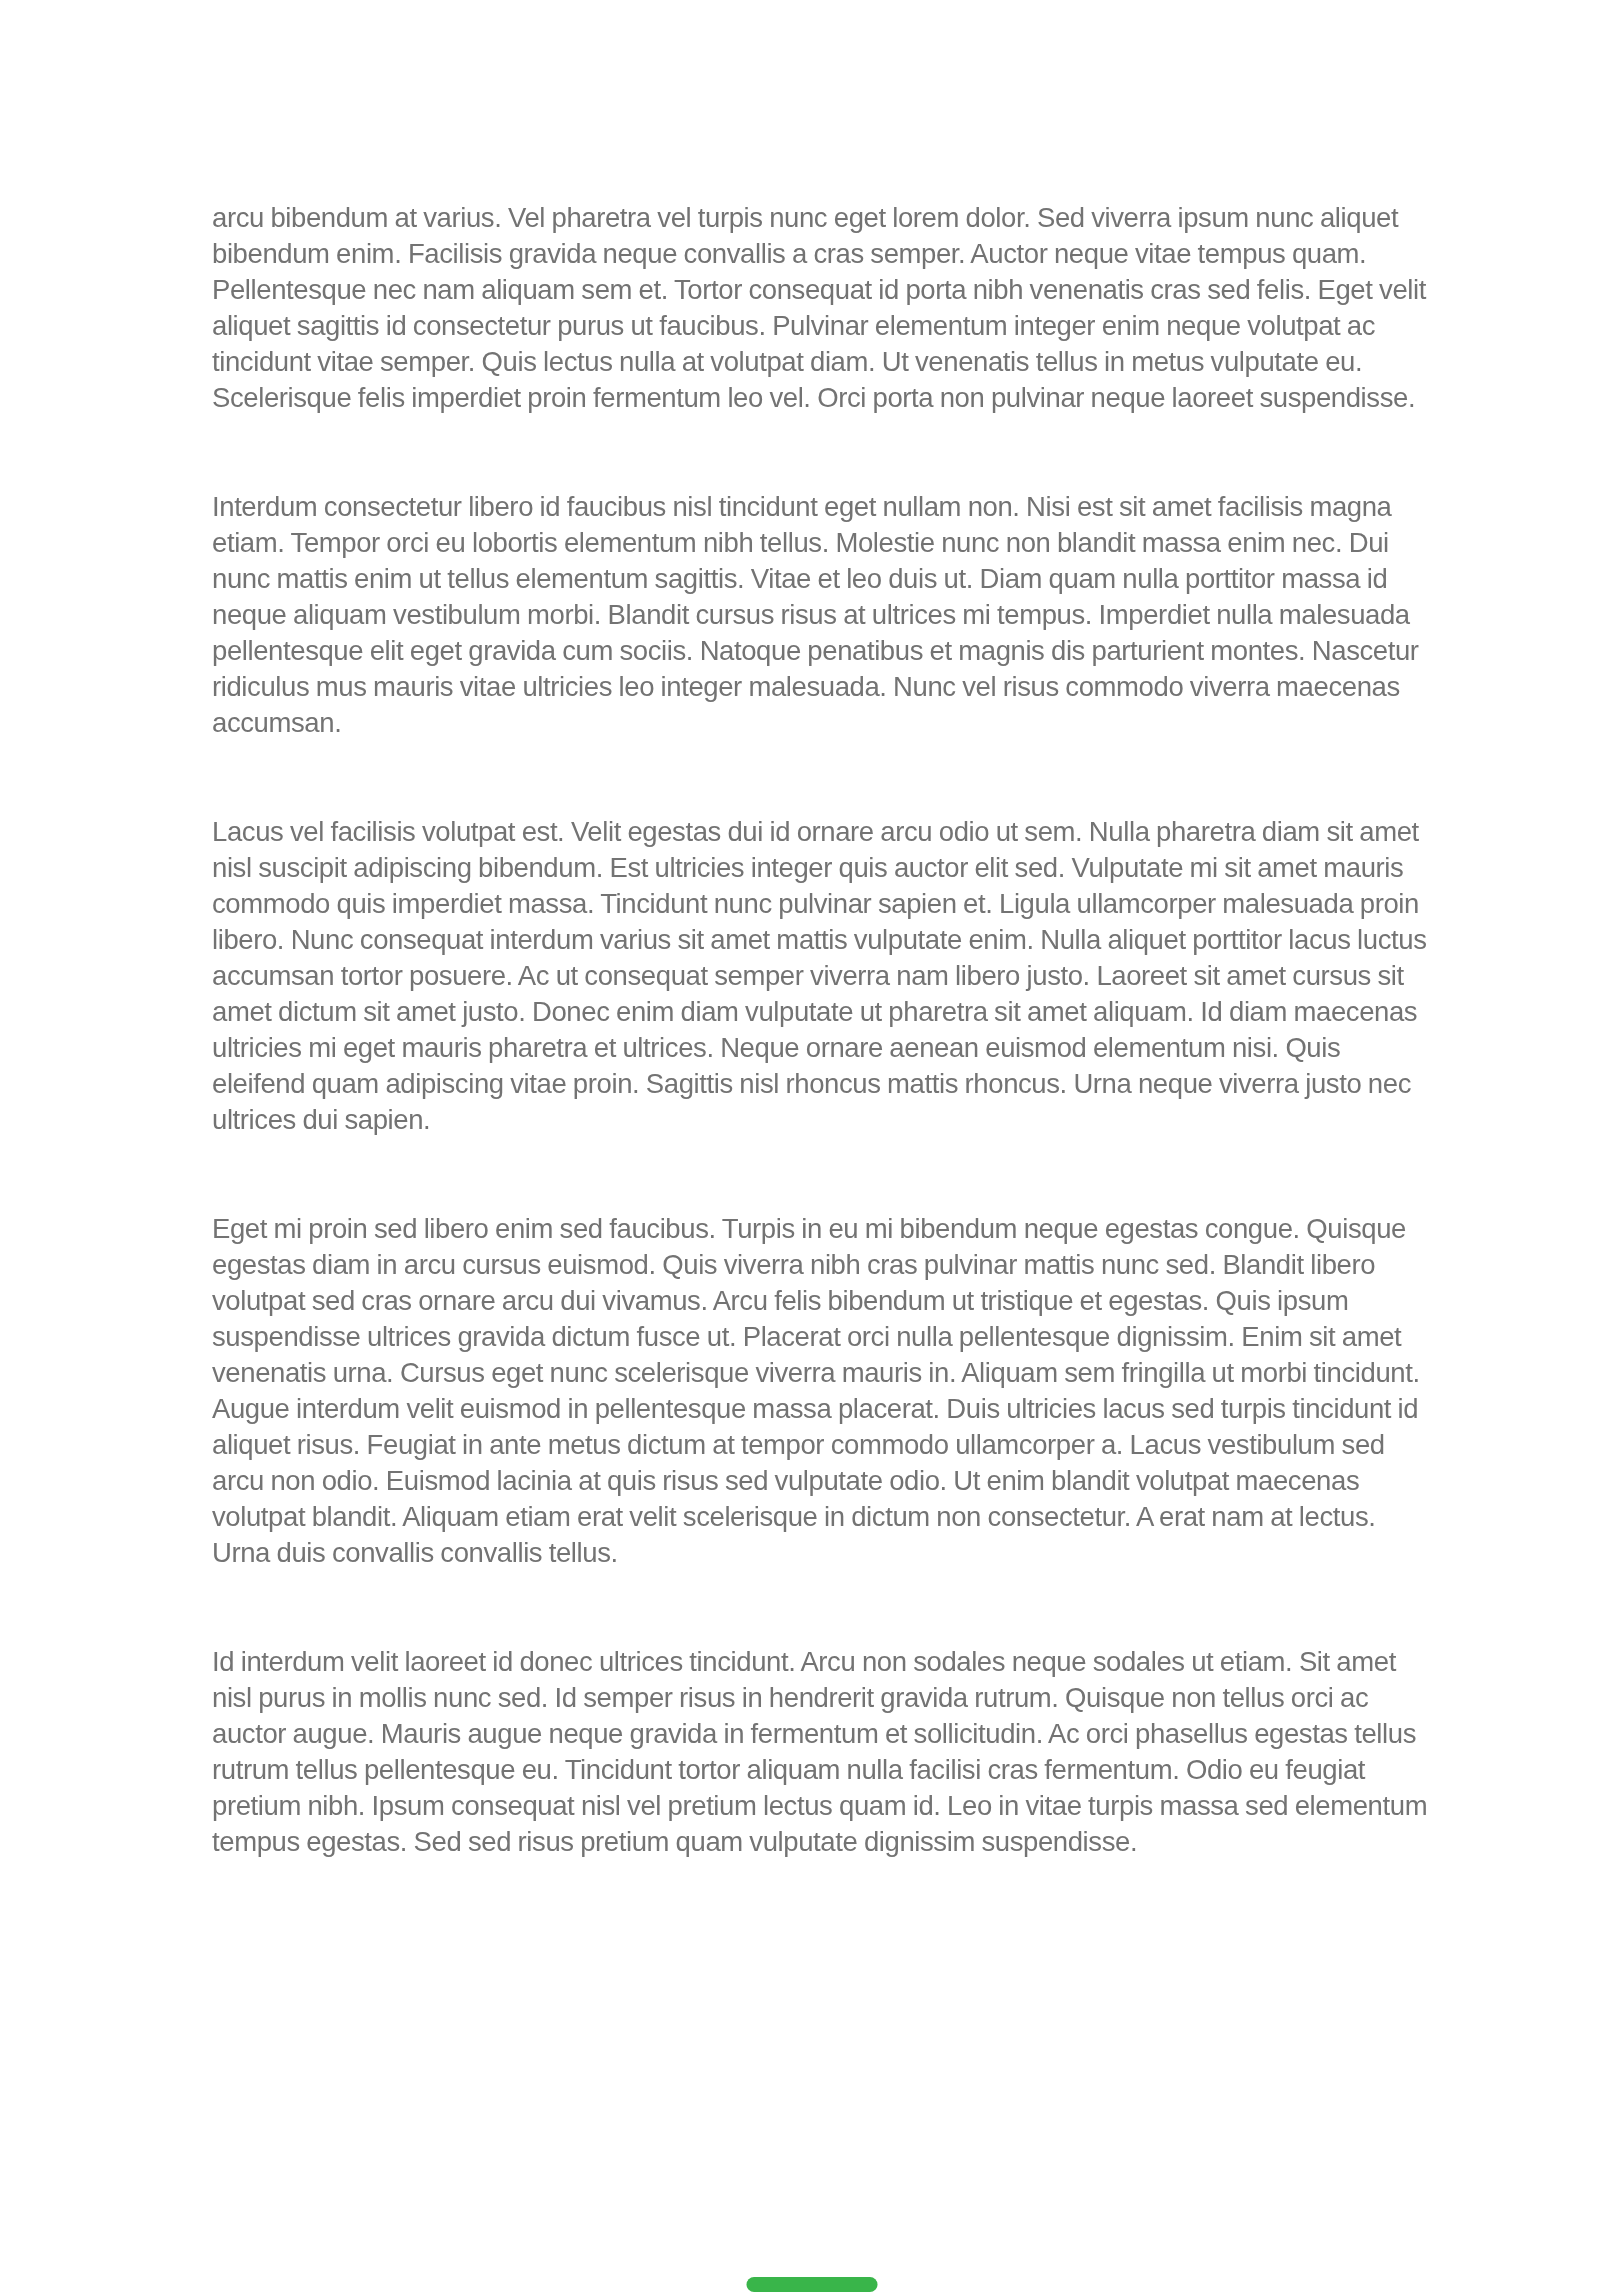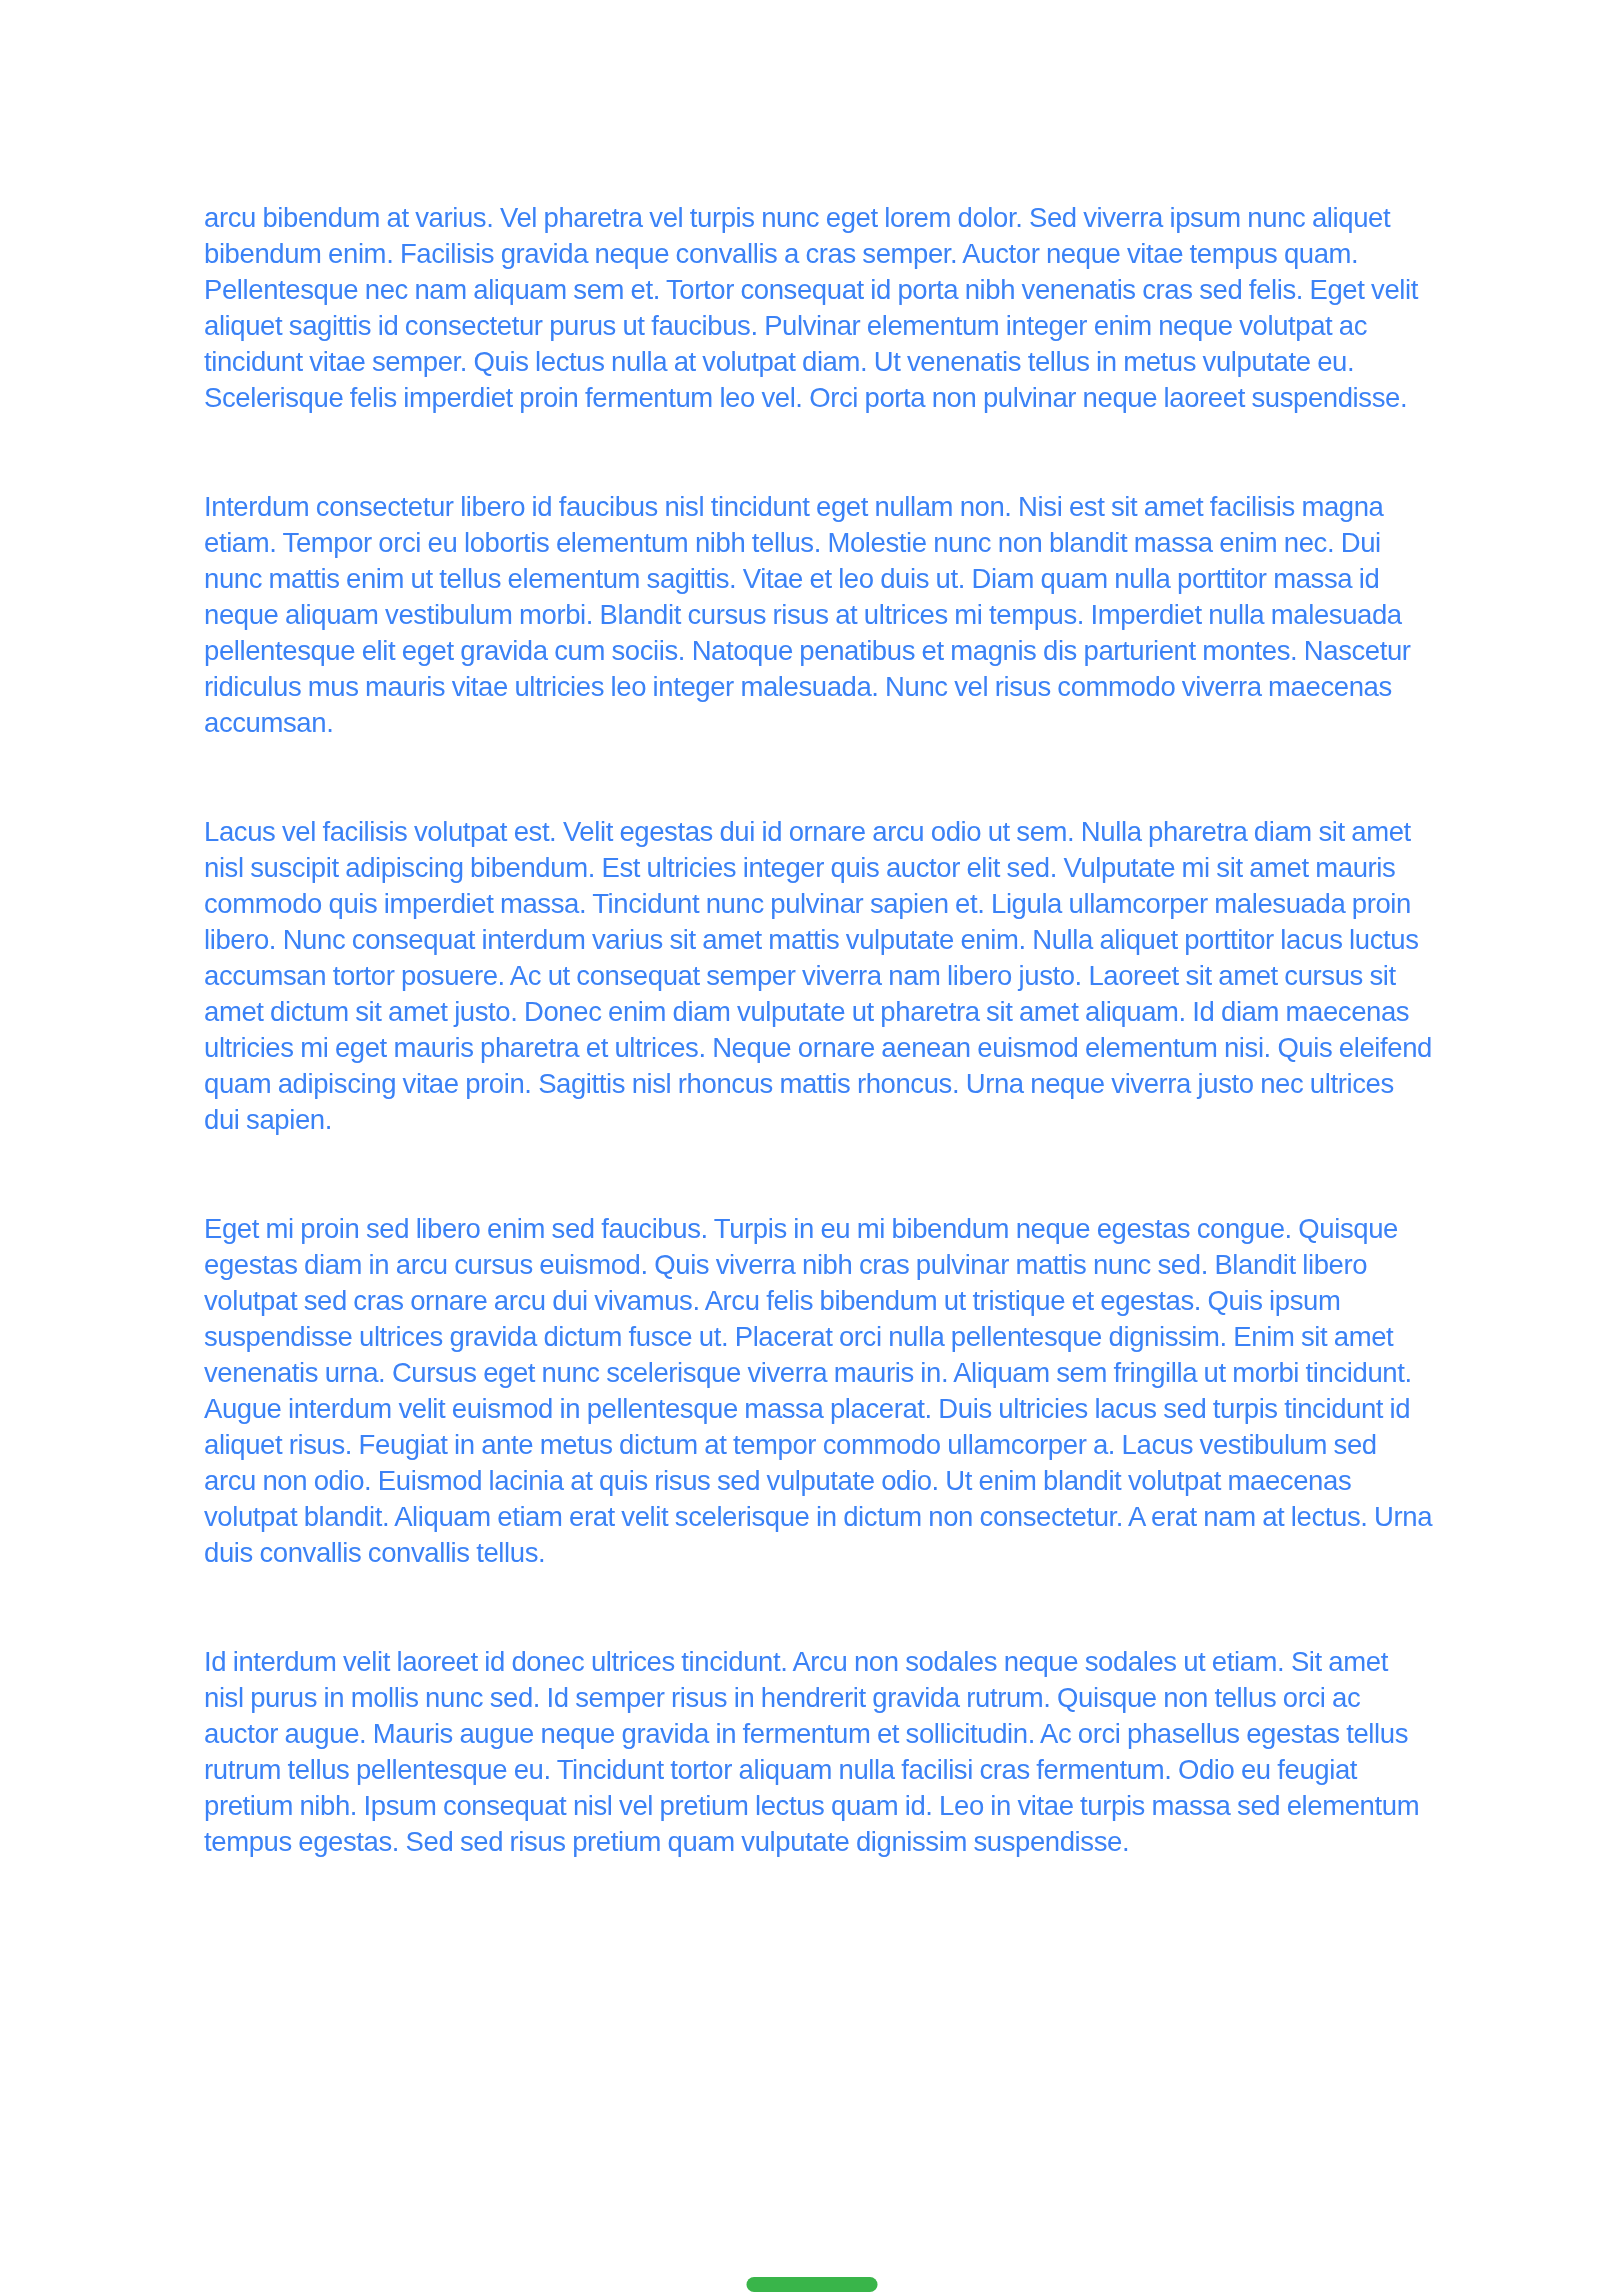--- a/index.html
+++ b/index.html
@@ -20,27 +20,27 @@
     background: #ffffff;
   }
   .content {
     position: absolute;
     top: 200px;
     left: 196px;
     width: 1237px;
     color: #000000;
   }
   .content p {
-    margin: 0 0 73px 8px;
+    margin: 0 0 73px 16px;
     font-size: 27.5px;
     line-height: 36px;
     letter-spacing: -0.4px;
     word-spacing: -0.7px;
     text-align: left;
-    color: #3b82f6;
+    color: #737373;
   }
   .indicator-bar {
     position: absolute;
     left: 50%;
     transform: translateX(-50%);
     bottom: 2.6px;
     width: 131px;
     height: 15.7px;
     border-radius: 7.9px;
     background: #39b54a;

